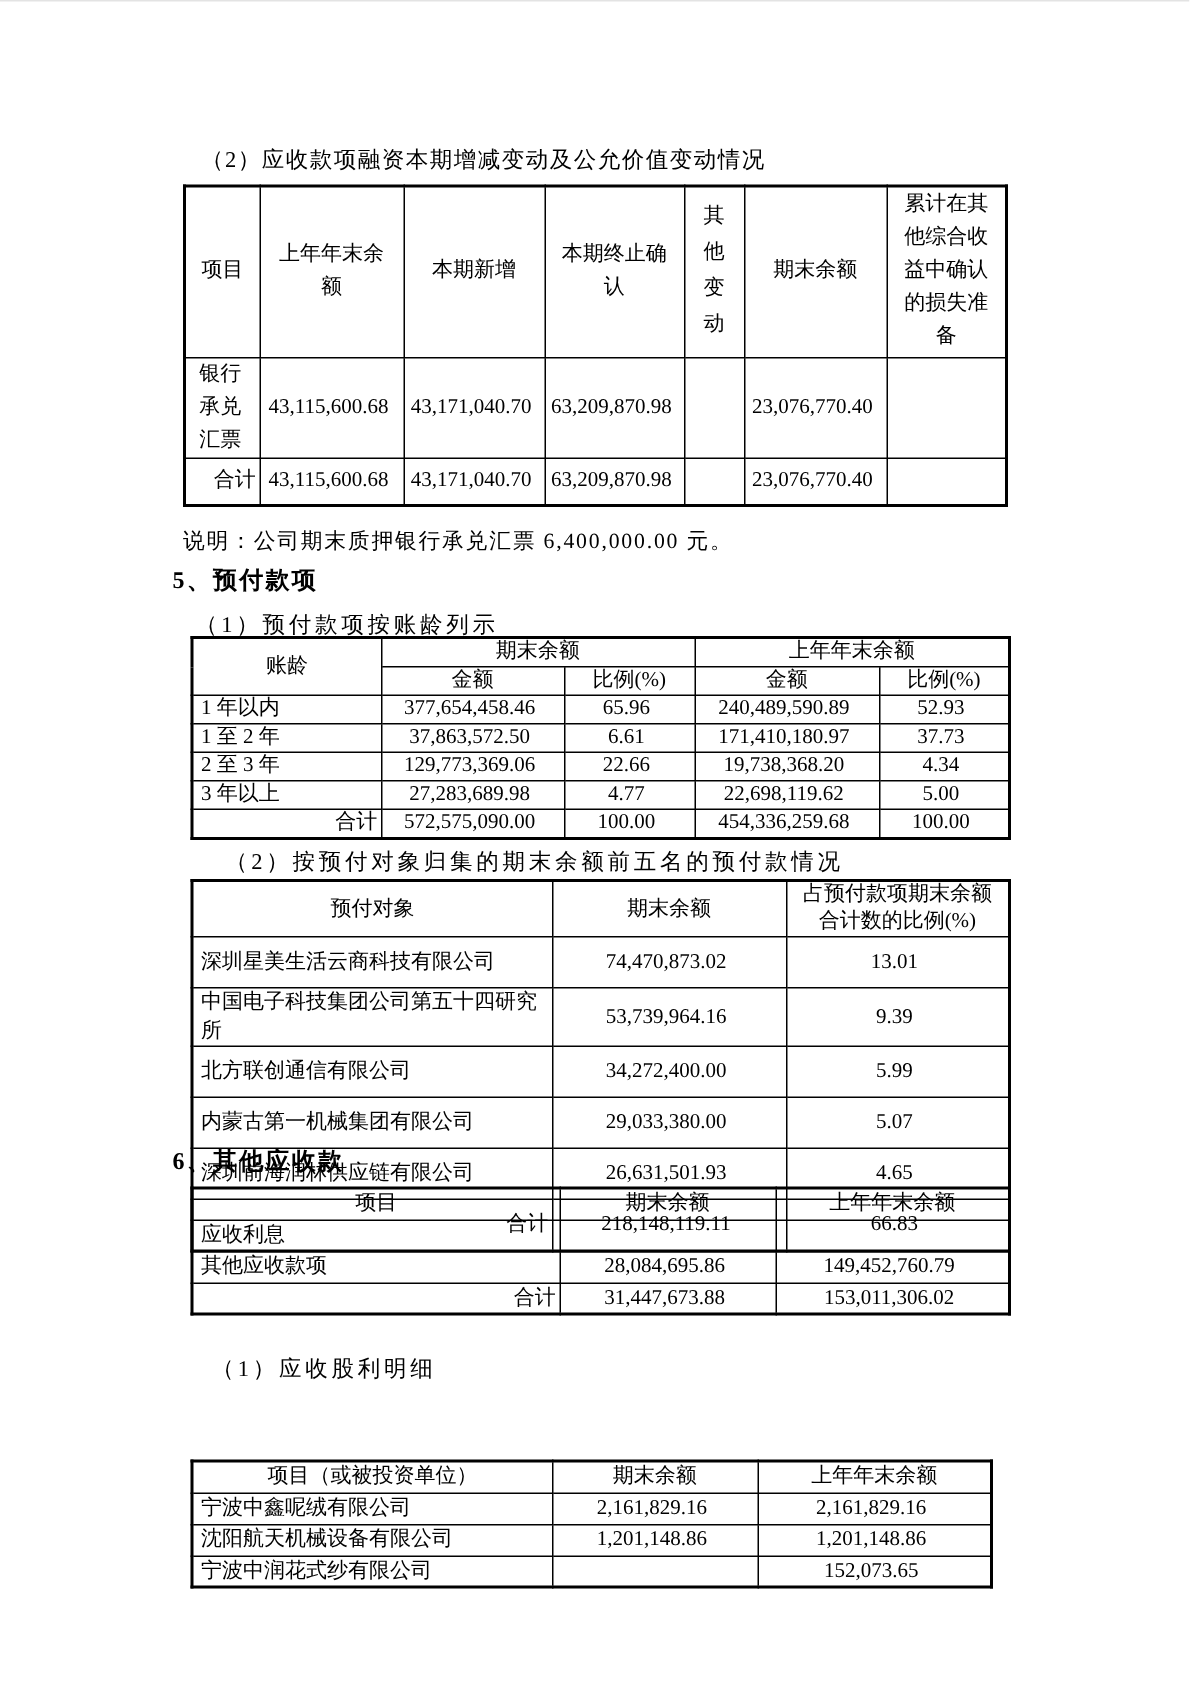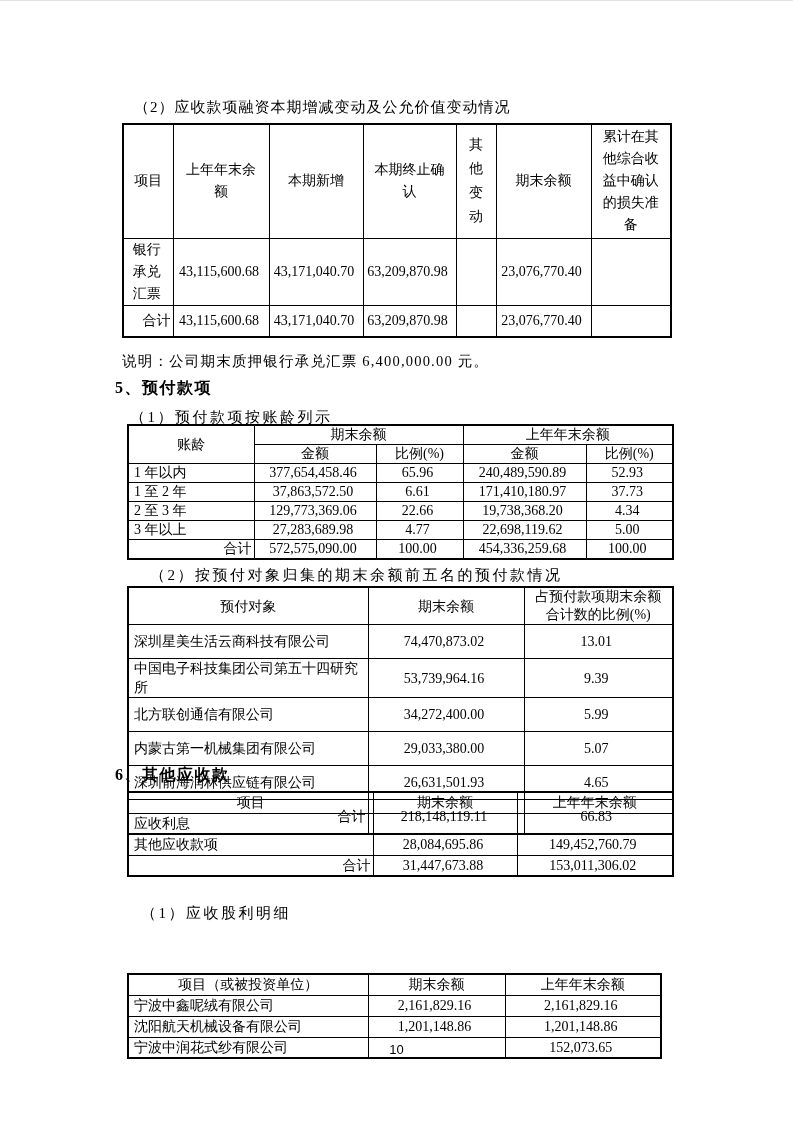--- a/index.html
+++ b/index.html
@@ -297,15 +297,14 @@
           <td class="a-r">1,201,148.86</td>
         </tr>
         <tr>
           <td class="a-l">宁波中润花式纱有限公司</td>
           <td></td>
           <td class="a-r">152,073.65</td>
         </tr>
       </tbody>
   </table>
 
-  <div class="abs page-num">10</div>
 
 </div>
 
 </body></html>

